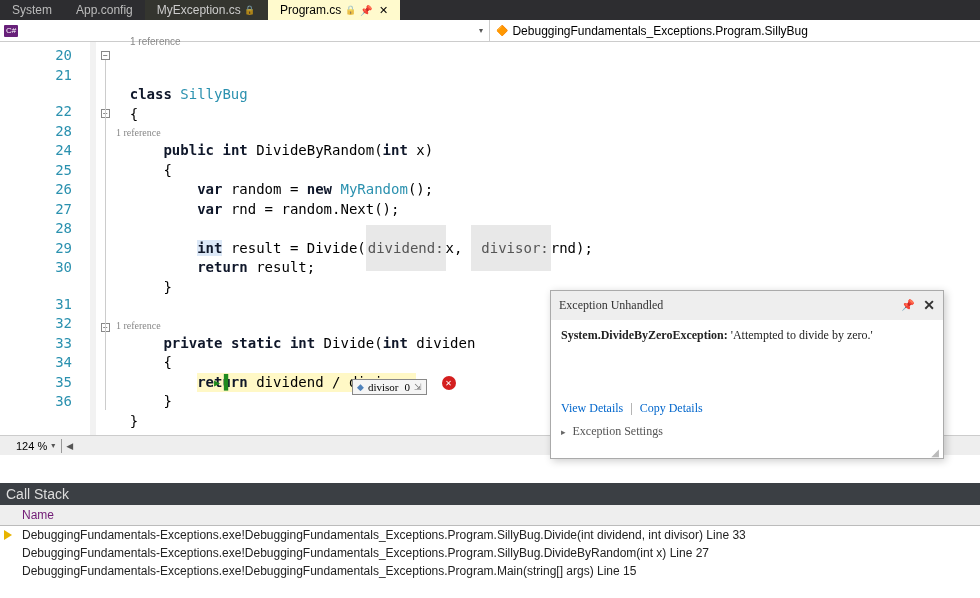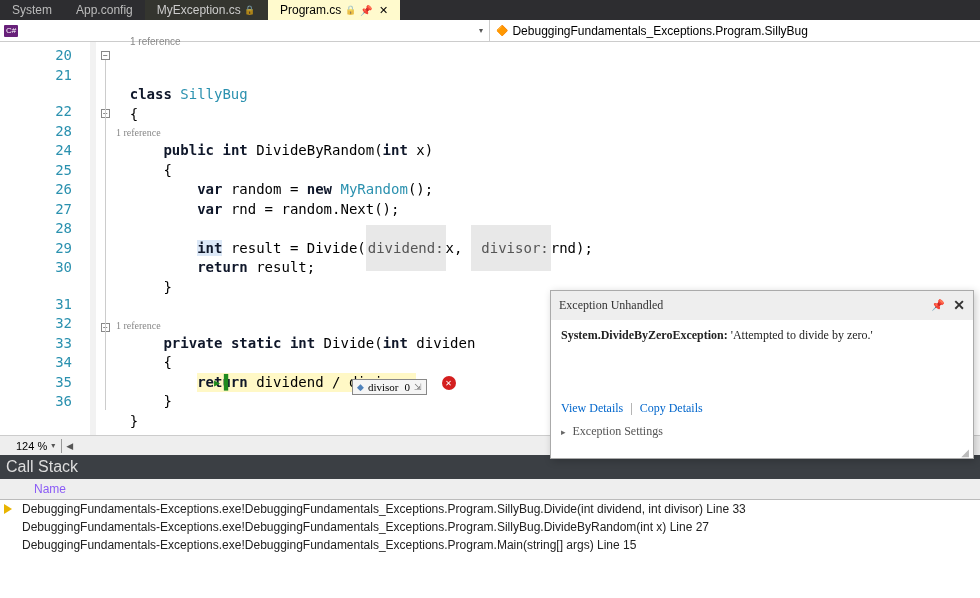--- a/index.html
+++ b/index.html
@@ -137,21 +137,21 @@
     padding:1px 4px;
     display:flex;
     align-items:center;
     gap:4px;
   }
   .datatip .tick { color:#4f82bb; font-size:9px; }
   .exc-popup {
     position:absolute;
     top:248px;
     left:550px;
-    width:424px;
+    width:394px;
     background:#fff;
     border:1px solid #aaa;
     box-shadow: 2px 2px 8px rgba(0,0,0,.2);
     font-family:"Segoe UI";
     font-size:12px;
   }
   .exc-title { background:#eee; padding:6px 8px; color:#333; display:flex; align-items:center;}
   .exc-pin { margin-left:auto; font-size:11px; color:#555; cursor:pointer;}
   .exc-close { margin-left:8px; font-size:14px; color:#333; cursor:pointer; font-weight:bold;}
   .exc-body { padding:8px 10px 6px; color:#222;}
@@ -171,22 +171,22 @@
     position:absolute;
     border-top:5px solid transparent;
     border-bottom:5px solid transparent;
     border-left:8px solid #e8b400;
   }
   .zoom-bar { height:20px; border-top:1px solid #ccc; background:#eee; display:flex; align-items:center; font-size:11px; padding-left:16px; }
   .zoom-bar .dd-arrow{ margin-left:4px; margin-right:0;}
   .callstack {
     background:#fff;
   }
-  .cs-title { background:#3b3f44; color:#ddd; padding:3px 6px; font-size:16px;}
-  .cs-hdr { background:#eee; border-bottom:1px solid #bbb; padding:3px 34px; font-size:12px; color:#8b5cf6;}
+  .cs-title { background:#3b3f44; color:#ddd; padding:3px 6px; font-size:14px;margin-top:28px;}
+  .cs-hdr { background:#eee; border-bottom:1px solid #bbb; padding:3px 22px; font-size:12px; color:#701a75;}
   .cs-row { display:flex; align-items:center; padding:2px 4px; font-size:12px; color:#222; gap:4px;}
   .cs-row .arrow-slot{ width:14px; display:inline-block; position:relative; height:12px;}
   .outline-line {
     position:absolute;
     left:105px;
     width:1px;
     background:#ccc;
   }
 </style>
 </head>

